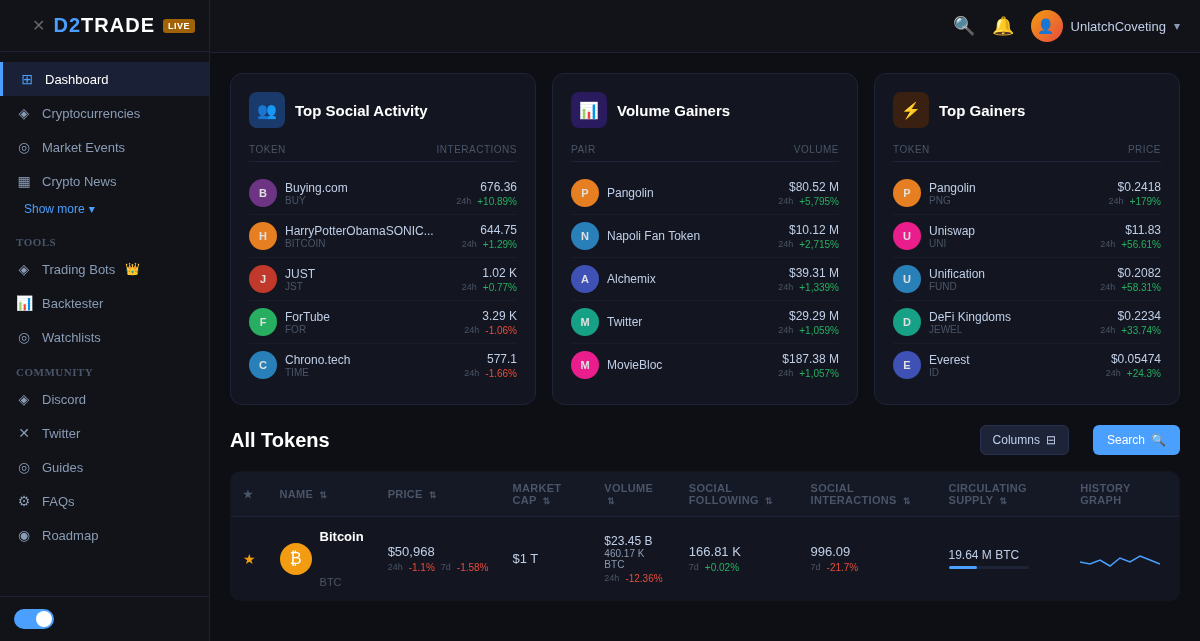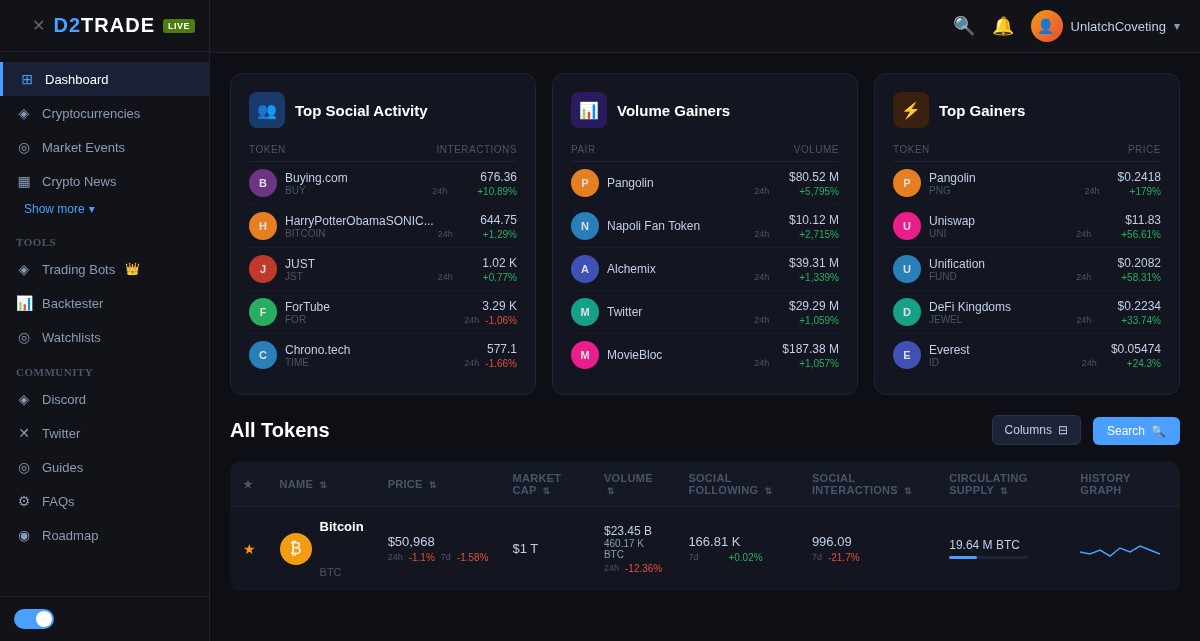--- a/index.html
+++ b/index.html
@@ -32,21 +32,21 @@
       border-bottom: 1px solid #1e2130;
     }
     .logo-text {
       font-size: 20px;
       font-weight: 800;
       color: #fff;
       letter-spacing: 1px;
     }
     .logo-d2 { color: #4a9fff; }
     .live-badge {
-      background: #4d7c0f;
+      background: #a16207;
       color: #fff;
       font-size: 9px;
       font-weight: 700;
       padding: 2px 5px;
       border-radius: 3px;
       letter-spacing: 0.5px;
     }
     .close-btn {
       margin-left: auto;
       color: #666;
@@ -200,20 +200,21 @@
     .card-icon.purple { background: #2a1a5e; color: #9b59b6; }
     .card-icon.orange { background: #3a2010; color: #f39c12; }
     .card-title { font-size: 15px; font-weight: 600; color: #fff; }
     .card-cols {
       display: flex;
       justify-content: space-between;
       font-size: 10px;
       color: #4a5568;
       text-transform: uppercase;
       letter-spacing: 0.5px;
+      margin-bottom: 10px;
       padding-bottom: 6px;
       border-bottom: 1px solid #1e2438;
     }
     .token-row {
       display: flex;
       align-items: center;
       padding: 7px 0;
       border-bottom: 1px solid #191d2b;
     }
     .token-row:last-child { border-bottom: none; }
@@ -230,32 +231,32 @@
       flex-shrink: 0;
     }
     .token-name-wrap { flex: 1 }
     .token-name { font-size: 12px; color: #c0cfe8; font-weight: 500; }
     .token-symbol { font-size: 10px; color: #4a5568; }
     .token-val-wrap { text-align: right; }
     .token-val { font-size: 12px; color: #c0cfe8; font-weight: 500; }
     .token-change-row { display: flex; gap: 6px; justify-content: flex-end; margin-top: 2px; }
     .token-time { font-size: 9px; color: #4a5568; }
     .token-change { font-size: 10px; }
-    .pos { color: #27ae60; margin-left: 24px; }
+    .pos { color: #27ae60; }
     .neg { color: #e74c3c; }
 
     
     .all-tokens-header {
       display: flex;
       align-items: center;
       justify-content: space-between;
       margin-bottom: 16px;
     }
     .section-title { font-size: 20px; font-weight: 600; color: #fff; }
-    .header-actions { display: flex; gap: 12px; align-items: flex-end; }
+    .header-actions { display: flex; gap: 24px; }
     .btn-columns {
       display: flex;
       align-items: center;
       gap: 6px;
       background: #1e2438;
       border: 1px solid #2a3050;
       border-radius: 6px;
       padding: 7px 12px;
       color: #c0cfe8;
       font-size: 12px;

